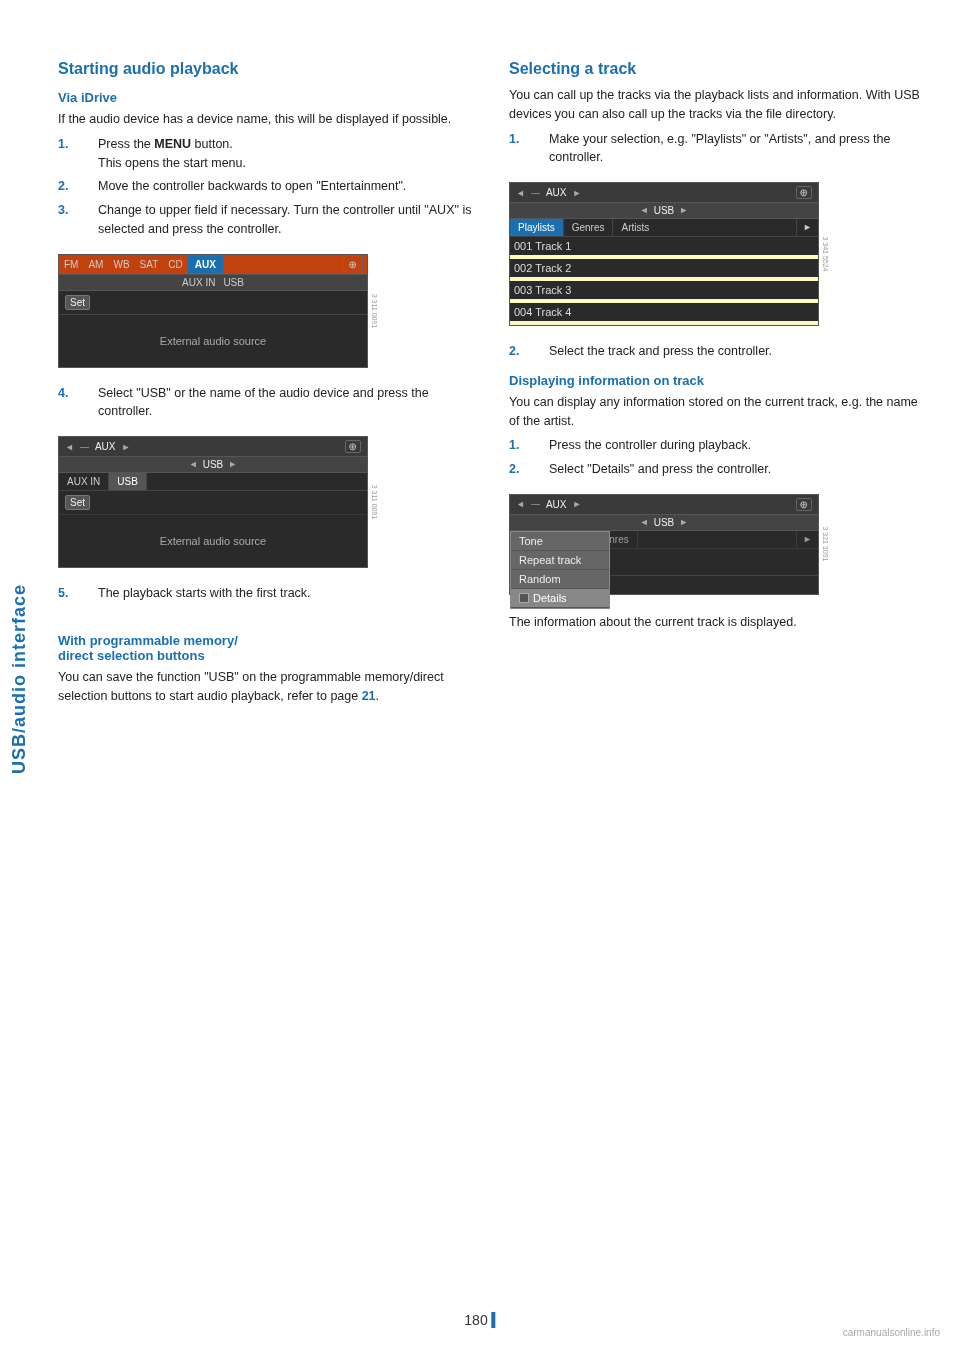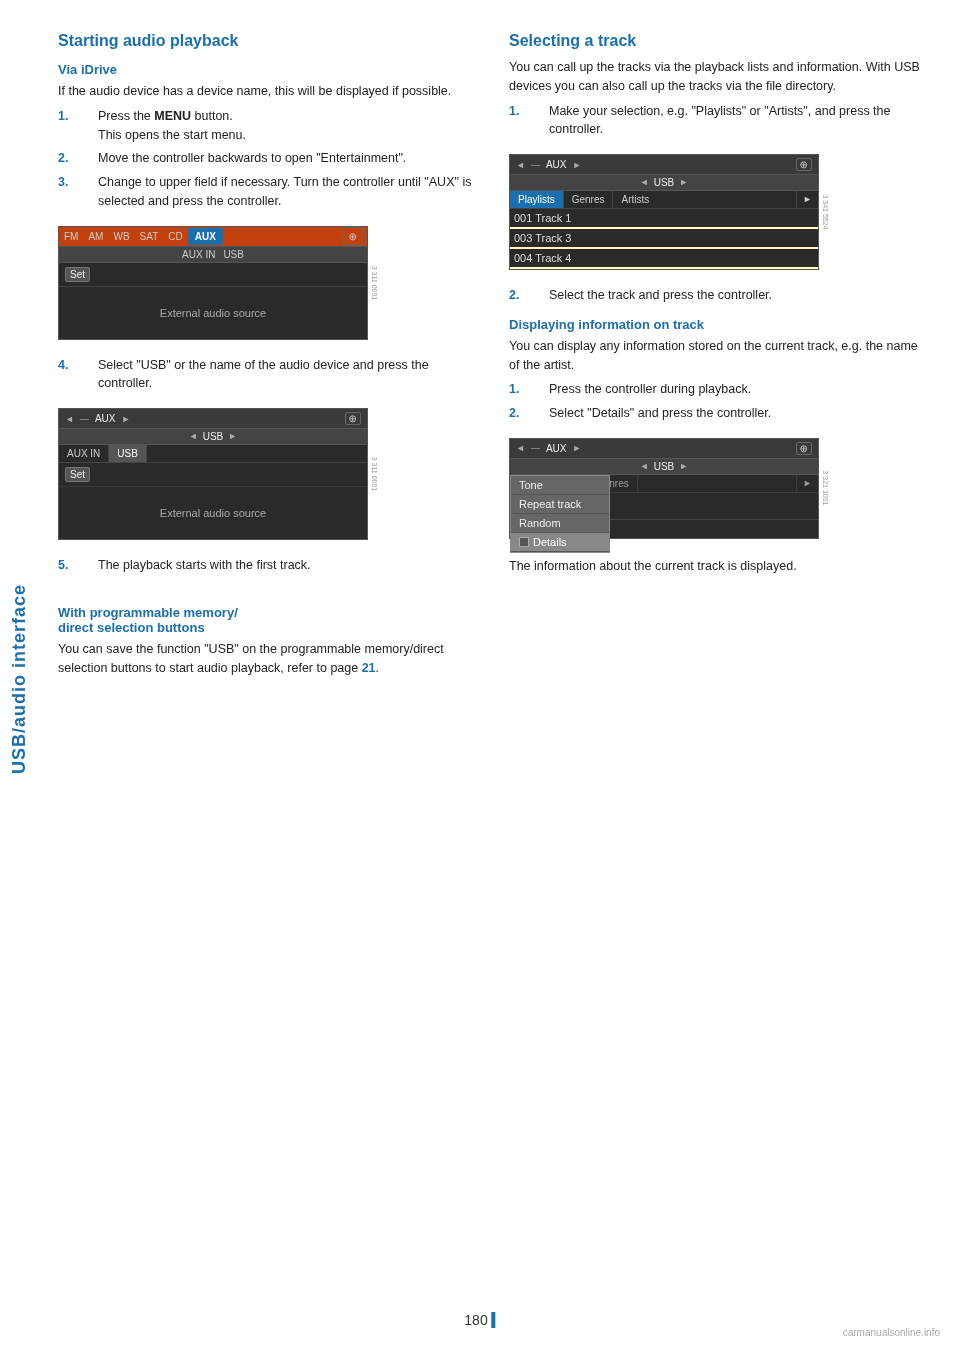--- a/index.html
+++ b/index.html
@@ -30,21 +30,21 @@
       transform: rotate(180deg);
       font-size: 18px;
       font-weight: bold;
       color: #1a6faf;
       white-space: nowrap;
       letter-spacing: 1px;
     }
 
     .main-content {
       margin-left: 38px;
-      padding: 32px 30px 60px 20px;
+      padding: 60px 30px 60px 20px;
       display: flex;
       gap: 30px;
     }
 
     .left-col {
       flex: 1;
       min-width: 0;
     }
 
     .right-col {
@@ -105,21 +105,21 @@
       width: 100%;
       max-width: 310px;
       font-size: 11px;
       color: #eee;
       position: relative;
     }
     .screen-list-item {
       padding: 3px 4px;
       font-size: 11px;
       color: #ddd;
-      border-bottom: 2px solid #fef9c3;
+      border-bottom: 4px solid #fef9c3;
     }
 
     .screen-wrapper {
       position: relative;
       display: inline-block;
       width: 100%;
       max-width: 310px;
     }
     .side-code {
       position: absolute;
@@ -304,20 +304,21 @@
 
         <div style="display:flex; background:#2a2a2a; border-bottom:1px solid #444;">
           <span style="padding:3px 8px; font-size:10px; background:#1a6faf; color:#fff;">Playlists</span>
           <span style="padding:3px 8px; font-size:10px; color:#ccc; border-left:1px solid #444;">Genres</span>
           <span style="padding:3px 8px; font-size:10px; color:#ccc; border-left:1px solid #444;">Artists</span>
           <span style="padding:3px 6px; font-size:9px; color:#ccc; margin-left:auto; border-left:1px solid #444;">►</span>
         </div>
 
         <div>
           <div class="screen-list-item">001 Track 1</div>
+          <div class="screen-list-item">002 Track 2</div>
           <div class="screen-list-item">003 Track 3</div>
           <div class="screen-list-item">004 Track 4</div>
         </div>
       </div>
       <span class="side-code">3 341 5524</span>
     </div>
 
     <div class="step" style="margin-top:6px;">
       <span class="step-num">2.</span>
       <span class="step-text">Select the track and press the controller.</span>

